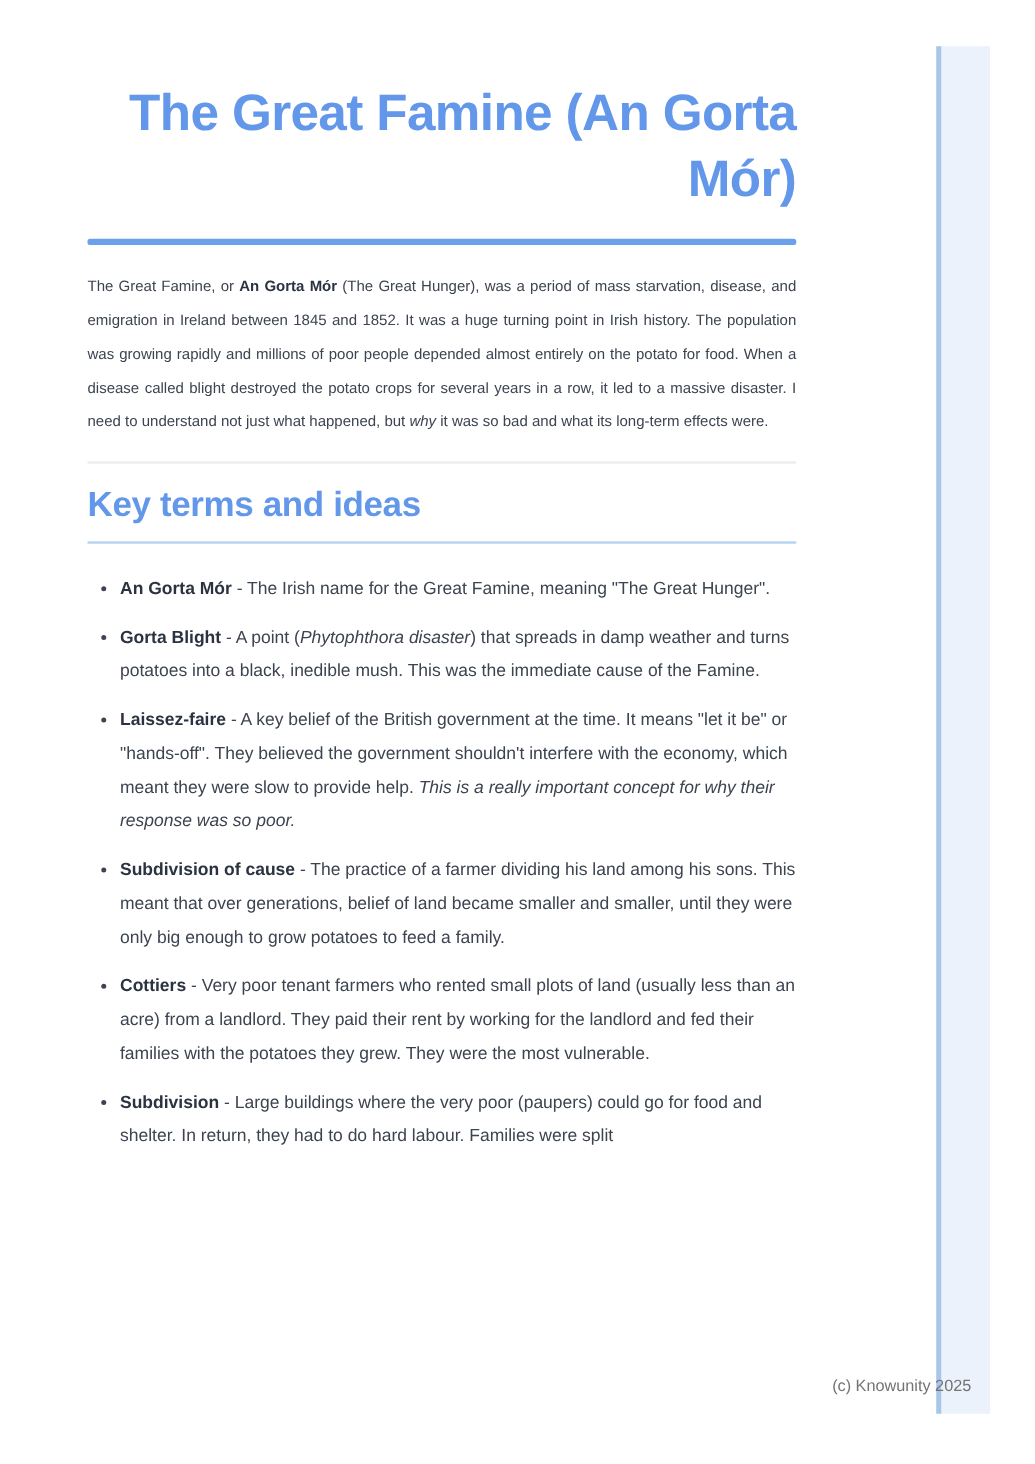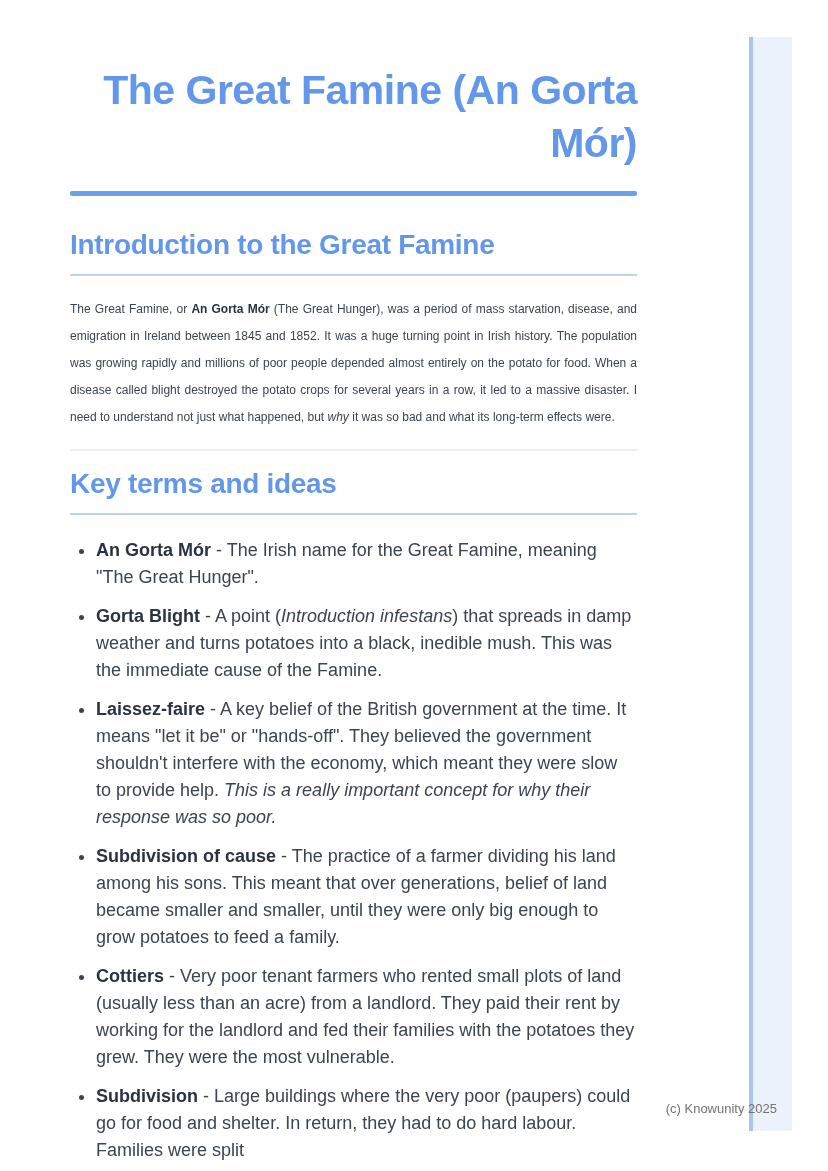--- a/index.html
+++ b/index.html
@@ -63,21 +63,21 @@
   .section-divider {
     height: 2px;
     background: #ededee;
     margin-top: 18px;
   }
   ul.terms-list {
     margin: 22px 0 0 0;
     padding-left: 26px;
   }
   ul.terms-list li {
-    font-size: 18px;
+    font-size: 14px;
     line-height: 27px;
     color: #3c4450;
     margin-bottom: 12px;
   }
   strong { font-weight: bold; color: #2b3240; }
   em { font-style: italic; }
   .footer {
     position: absolute;
     top: 1101px;
     right: 51px;
@@ -91,31 +91,30 @@
 
 <div class="side-rail"></div>
 
 <div class="content">
 
   <h1 class="doc-title">The Great Famine (An Gorta Mór)</h1>
 
   <div class="title-rule"></div>
 
   <section>
-    <h2 class="section-heading intro-heading">Introduction to the Great Famine</h2>
     <p class="intro-paragraph"><span>The Great Famine, or </span><strong>An Gorta Mór</strong><span> (The Great Hunger), was a period of mass starvation, disease, and emigration in Ireland between 1845 and 1852. It was a huge turning point in Irish history. The population was growing rapidly and millions of poor people depended almost entirely on the potato for food. When a disease called blight destroyed the potato crops for several years in a row, it led to a massive disaster. I need to understand not just what happened, but </span><em>why</em><span> it was so bad and what its long-term effects were.</span></p>
   </section>
 
   <div class="section-divider"></div>
 
   <section>
     <h2 class="section-heading terms-heading">Key terms and ideas</h2>
     <ul class="terms-list">
         <li><strong>An Gorta Mór</strong><span> - The Irish name for the Great Famine, meaning "The Great Hunger".</span></li>
-        <li><strong>Gorta Blight</strong><span> - A point (</span><em>Introduction infestans</em><span>) that spreads in damp weather and turns potatoes into a black, inedible mush. This was the immediate cause of the Famine.</span></li>
+        <li><strong>Gorta Blight</strong><span> - A point (</span><em>Phytophthora disaster</em><span>) that spreads in damp weather and turns potatoes into a black, inedible mush. This was the immediate cause of the Famine.</span></li>
         <li><strong>Laissez-faire</strong><span> - A key belief of the British government at the time. It means "let it be" or "hands-off". They believed the government shouldn't interfere with the economy, which meant they were slow to provide help. </span><em>This is a really important concept for why their response was so poor.</em></li>
         <li><strong>Subdivision of cause</strong><span> - The practice of a farmer dividing his land among his sons. This meant that over generations, belief of land became smaller and smaller, until they were only big enough to grow potatoes to feed a family.</span></li>
         <li><strong>Cottiers</strong><span> - Very poor tenant farmers who rented small plots of land (usually less than an acre) from a landlord. They paid their rent by working for the landlord and fed their families with the potatoes they grew. They were the most vulnerable.</span></li>
         <li><strong>Subdivision</strong><span> - Large buildings where the very poor (paupers) could go for food and shelter. In return, they had to do hard labour. Families were split</span></li>
       </ul>
   </section>
 
 </div>
 
 <div class="footer">(c) Knowunity 2025</div>

